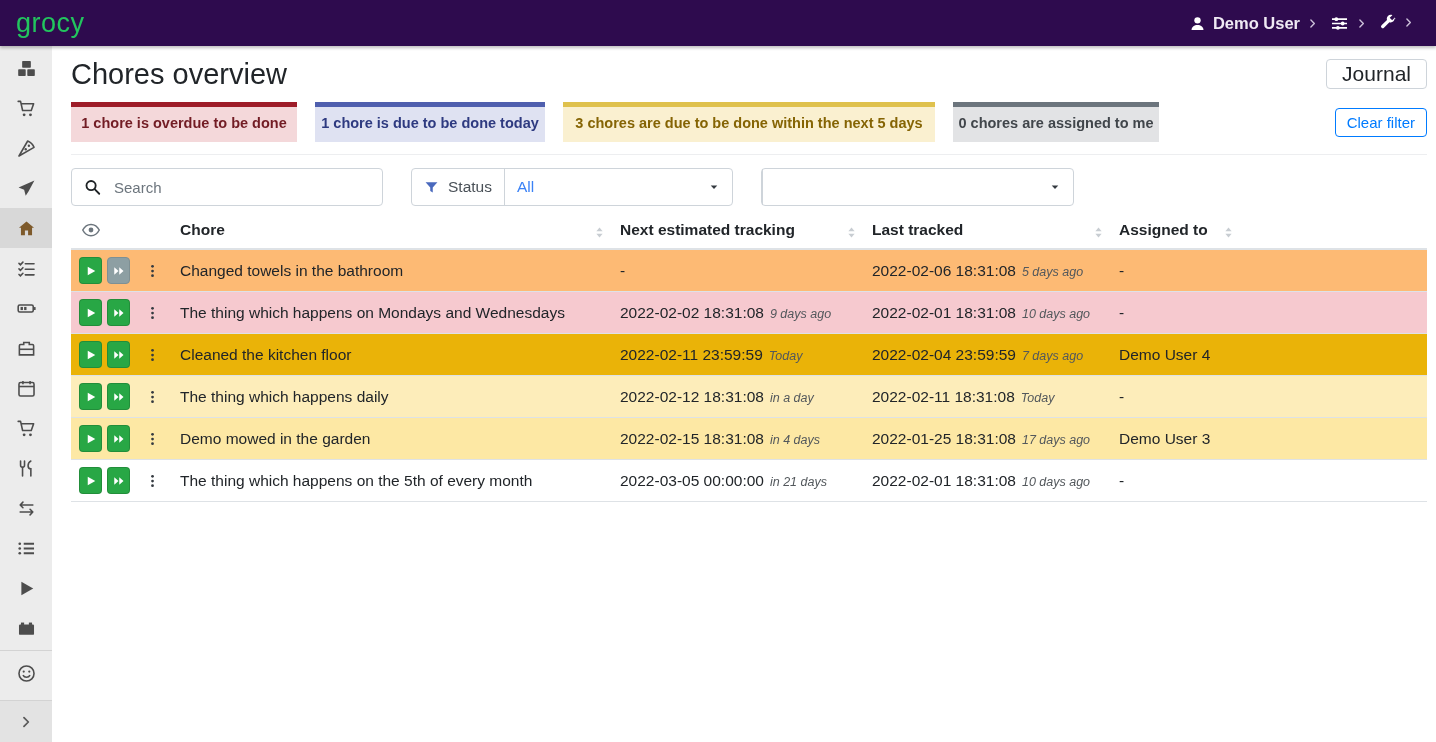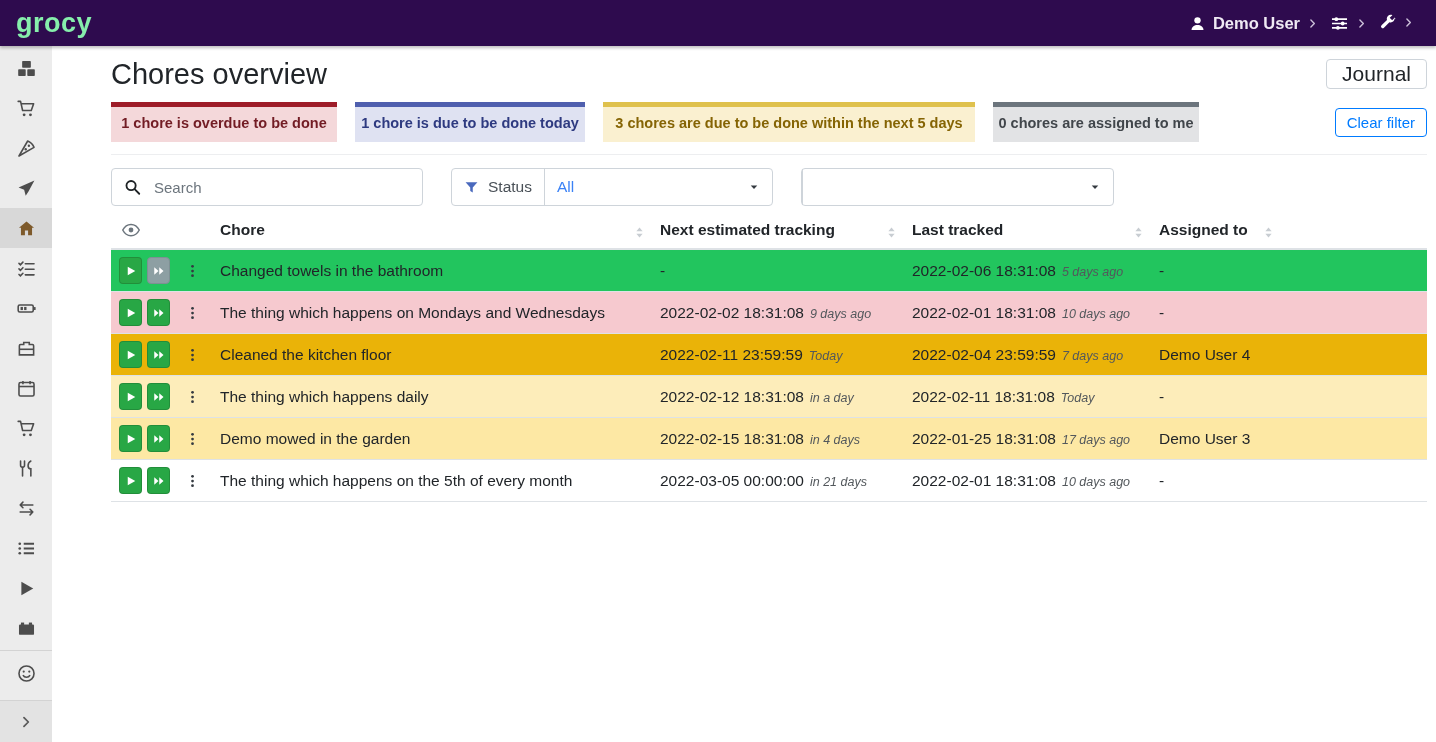--- a/index.html
+++ b/index.html
@@ -11,41 +11,41 @@
   .icon { display:inline-block; }
   .icon svg { width:100%; height:100%; display:block; }
 
   
   .topbar {
     position:absolute; top:0; left:0; right:0; height:46px;
     background:var(--brand,#2e0b4e);
     display:flex; align-items:center; justify-content:space-between;
     padding:0 22px 0 16px; box-shadow:0 2px 3px rgba(0,0,0,.25); z-index:10;
   }
-  .logo { color:#86efac; font-size:27px; font-weight:700; letter-spacing:.5px; cursor:pointer; line-height:1; }
+  .logo { color:#22c55e; font-size:27px; font-weight:400; letter-spacing:.5px; cursor:pointer; line-height:1; }
   .topbar-right { display:flex; align-items:flex-start; gap:12px; }
   .nav-group { display:flex; align-items:center; gap:7px; color:#efeaf4; cursor:pointer; font-size:16.5px; font-weight:600; }
   .nav-group .main-ic { width:17px; height:17px; color:#fff; }
   .nav-group .chev { width:11px; height:11px; color:#cdc2da; }
 
   
   .sidebar { position:absolute; top:46px; left:0; bottom:0; width:52px;
     background:var(--sidebar-bg,#ececec); display:flex; flex-direction:column; z-index:5; }
   .side-items { flex:1; padding-top:2px; }
   .side-item { height:40px; width:52px; display:flex; align-items:center; justify-content:center;
     color:#4d4d4d; cursor:pointer; }
   .side-item .icon { width:19px; height:19px; }
   .side-item.active { background:var(--sidebar-active-bg,#d8d8d8); color:var(--sidebar-active-icon,#7e5a2b); }
   .side-divider { border-top:1px solid #d3d3d3; margin:2px 0; }
   .side-toggle { height:42px; background:#e3e3e3; border-top:1px solid #d3d3d3;
     display:flex; align-items:center; justify-content:center; color:#5a5a5a; cursor:pointer; }
   .side-toggle .icon { width:14px; height:14px; }
 
   
-  .main { position:absolute; top:46px; left:52px; right:0; bottom:0; padding:11px 9px 0 19px; overflow:hidden;margin-left:40px; }
+  .main { position:absolute; top:46px; left:52px; right:0; bottom:0; padding:11px 9px 0 19px; overflow:hidden; }
   .page-head { display:flex; align-items:center; justify-content:space-between; margin-bottom:10px; }
   .page-title { margin:0; font-size:29px; font-weight:500; color:#212529; line-height:1.2; }
   .btn-journal { background:#fff; border:1px solid #ced4da; border-radius:4px; padding:2px 15px;
     font-size:21px; color:#212529; cursor:pointer; font-family:inherit; }
 
   
   .banner-row { display:flex; gap:18px; align-items:stretch; padding-bottom:12px; border-bottom:1px solid #edeef0; }
   .banner { border-top:5px solid; padding:7px 4px 9px; font-weight:700; font-size:14.5px;
     text-align:center; cursor:pointer; line-height:1.35; white-space:nowrap; overflow:hidden; }
   .btn-clear { margin-left:auto; align-self:center; background:#fff; border:1px solid var(--link,#007bff);
@@ -68,21 +68,21 @@
 
   
   .chores-table { width:100%; border-collapse:collapse; table-layout:fixed; }
   thead th { padding:5px 8px 9px; text-align:left; font-size:15.5px; font-weight:700; color:#212529;
     border-bottom:2px solid #dee2e6; position:relative; white-space:nowrap; }
   th .sort { position:absolute; right:5px; bottom:8px; width:15px; height:15px; color:#c8cdd2; }
   th.th-eye .icon { width:18px; height:18px; color:#6c757d; display:block; margin-left:3px; cursor:pointer; }
   tbody td { padding:7px 8px; border-top:1px solid #dee2e6; font-size:15.5px; color:#212529;
     vertical-align:middle; overflow:hidden; white-space:nowrap; }
   tbody tr:last-child td { border-bottom:1px solid #dee2e6; }
-  .row-muted td { background:#22c55e; }
+  .row-muted td { background:#fdba74; }
   .row-danger td { background:#f6c9cf; }
   .row-info td { background:#eab308; }
   .row-warning td { background:#fdedba; }
   .row-warning2 td { background:#fde8a4; }
   .controls { display:flex; align-items:center; }
   .btn-exec { width:31px; height:27px; border-radius:4px; border:1px solid rgba(0,0,0,.15);
     background:var(--success,#28a745); color:#fff; display:flex; align-items:center; justify-content:center;
     cursor:pointer; padding:0; margin-right:5px; }
   .btn-exec .icon { width:12px; height:12px; }
   .btn-exec.disabled { background:#8d9fa3; border-color:#7e9094; cursor:default; }

